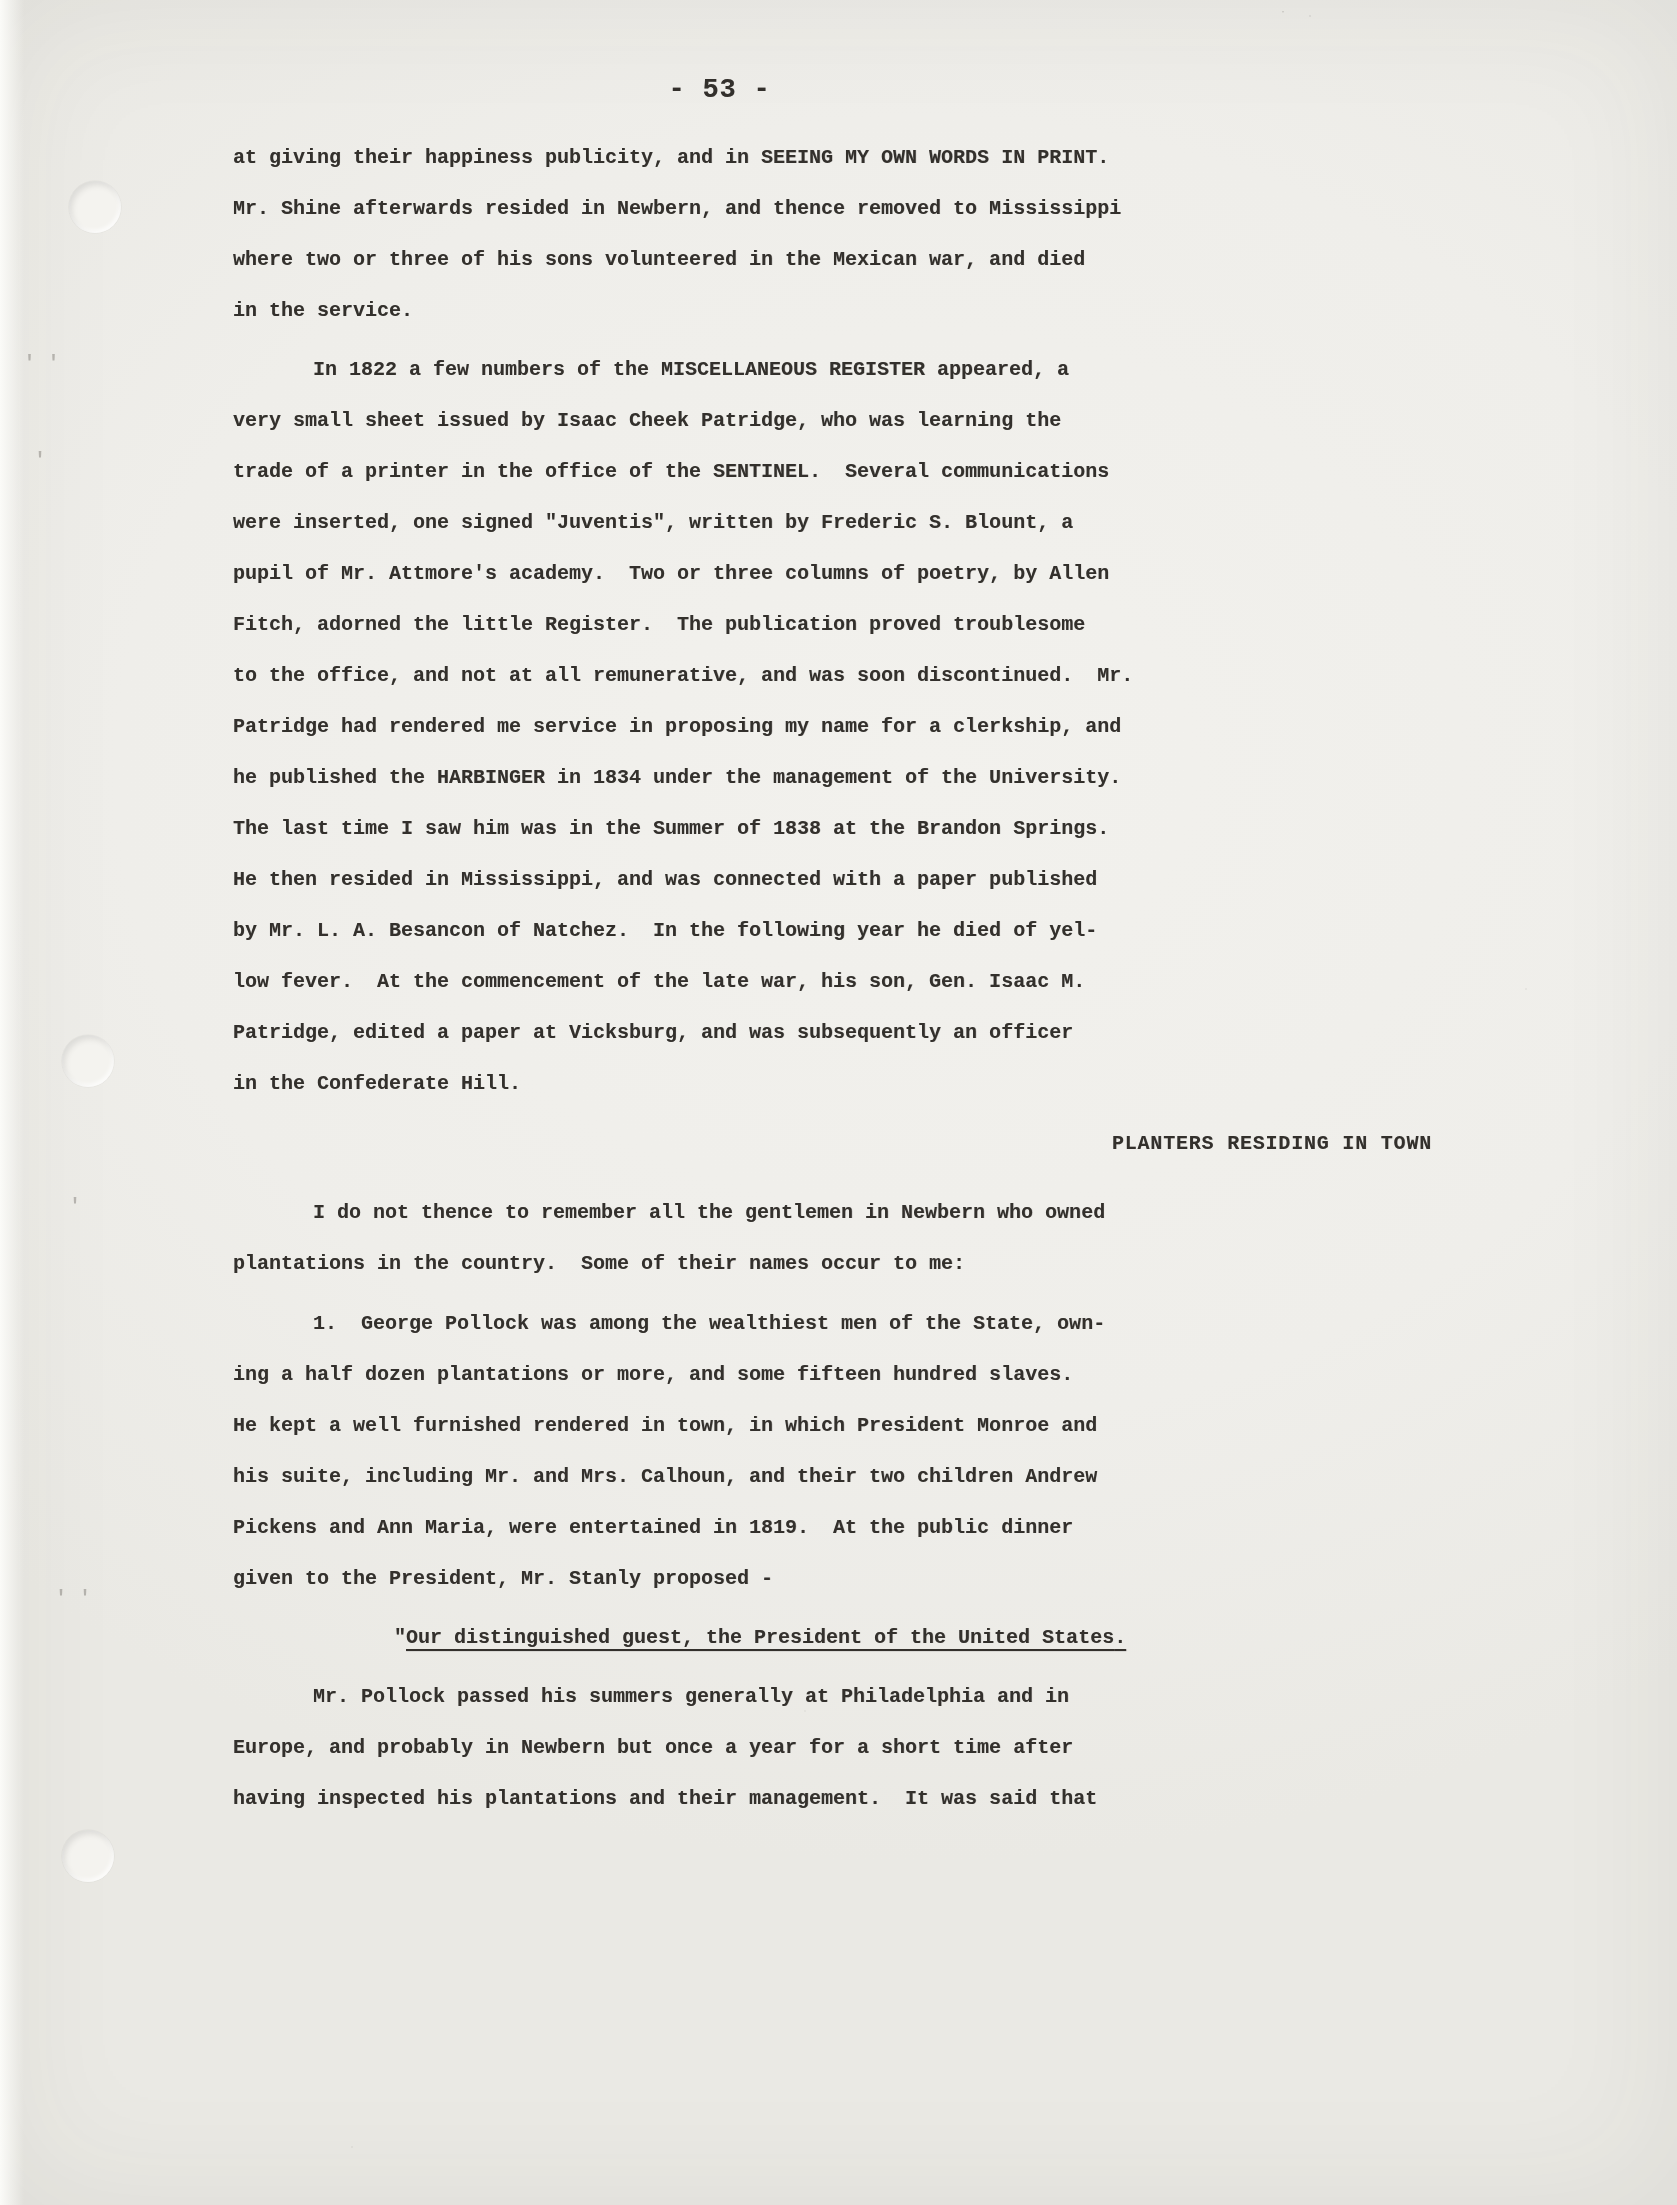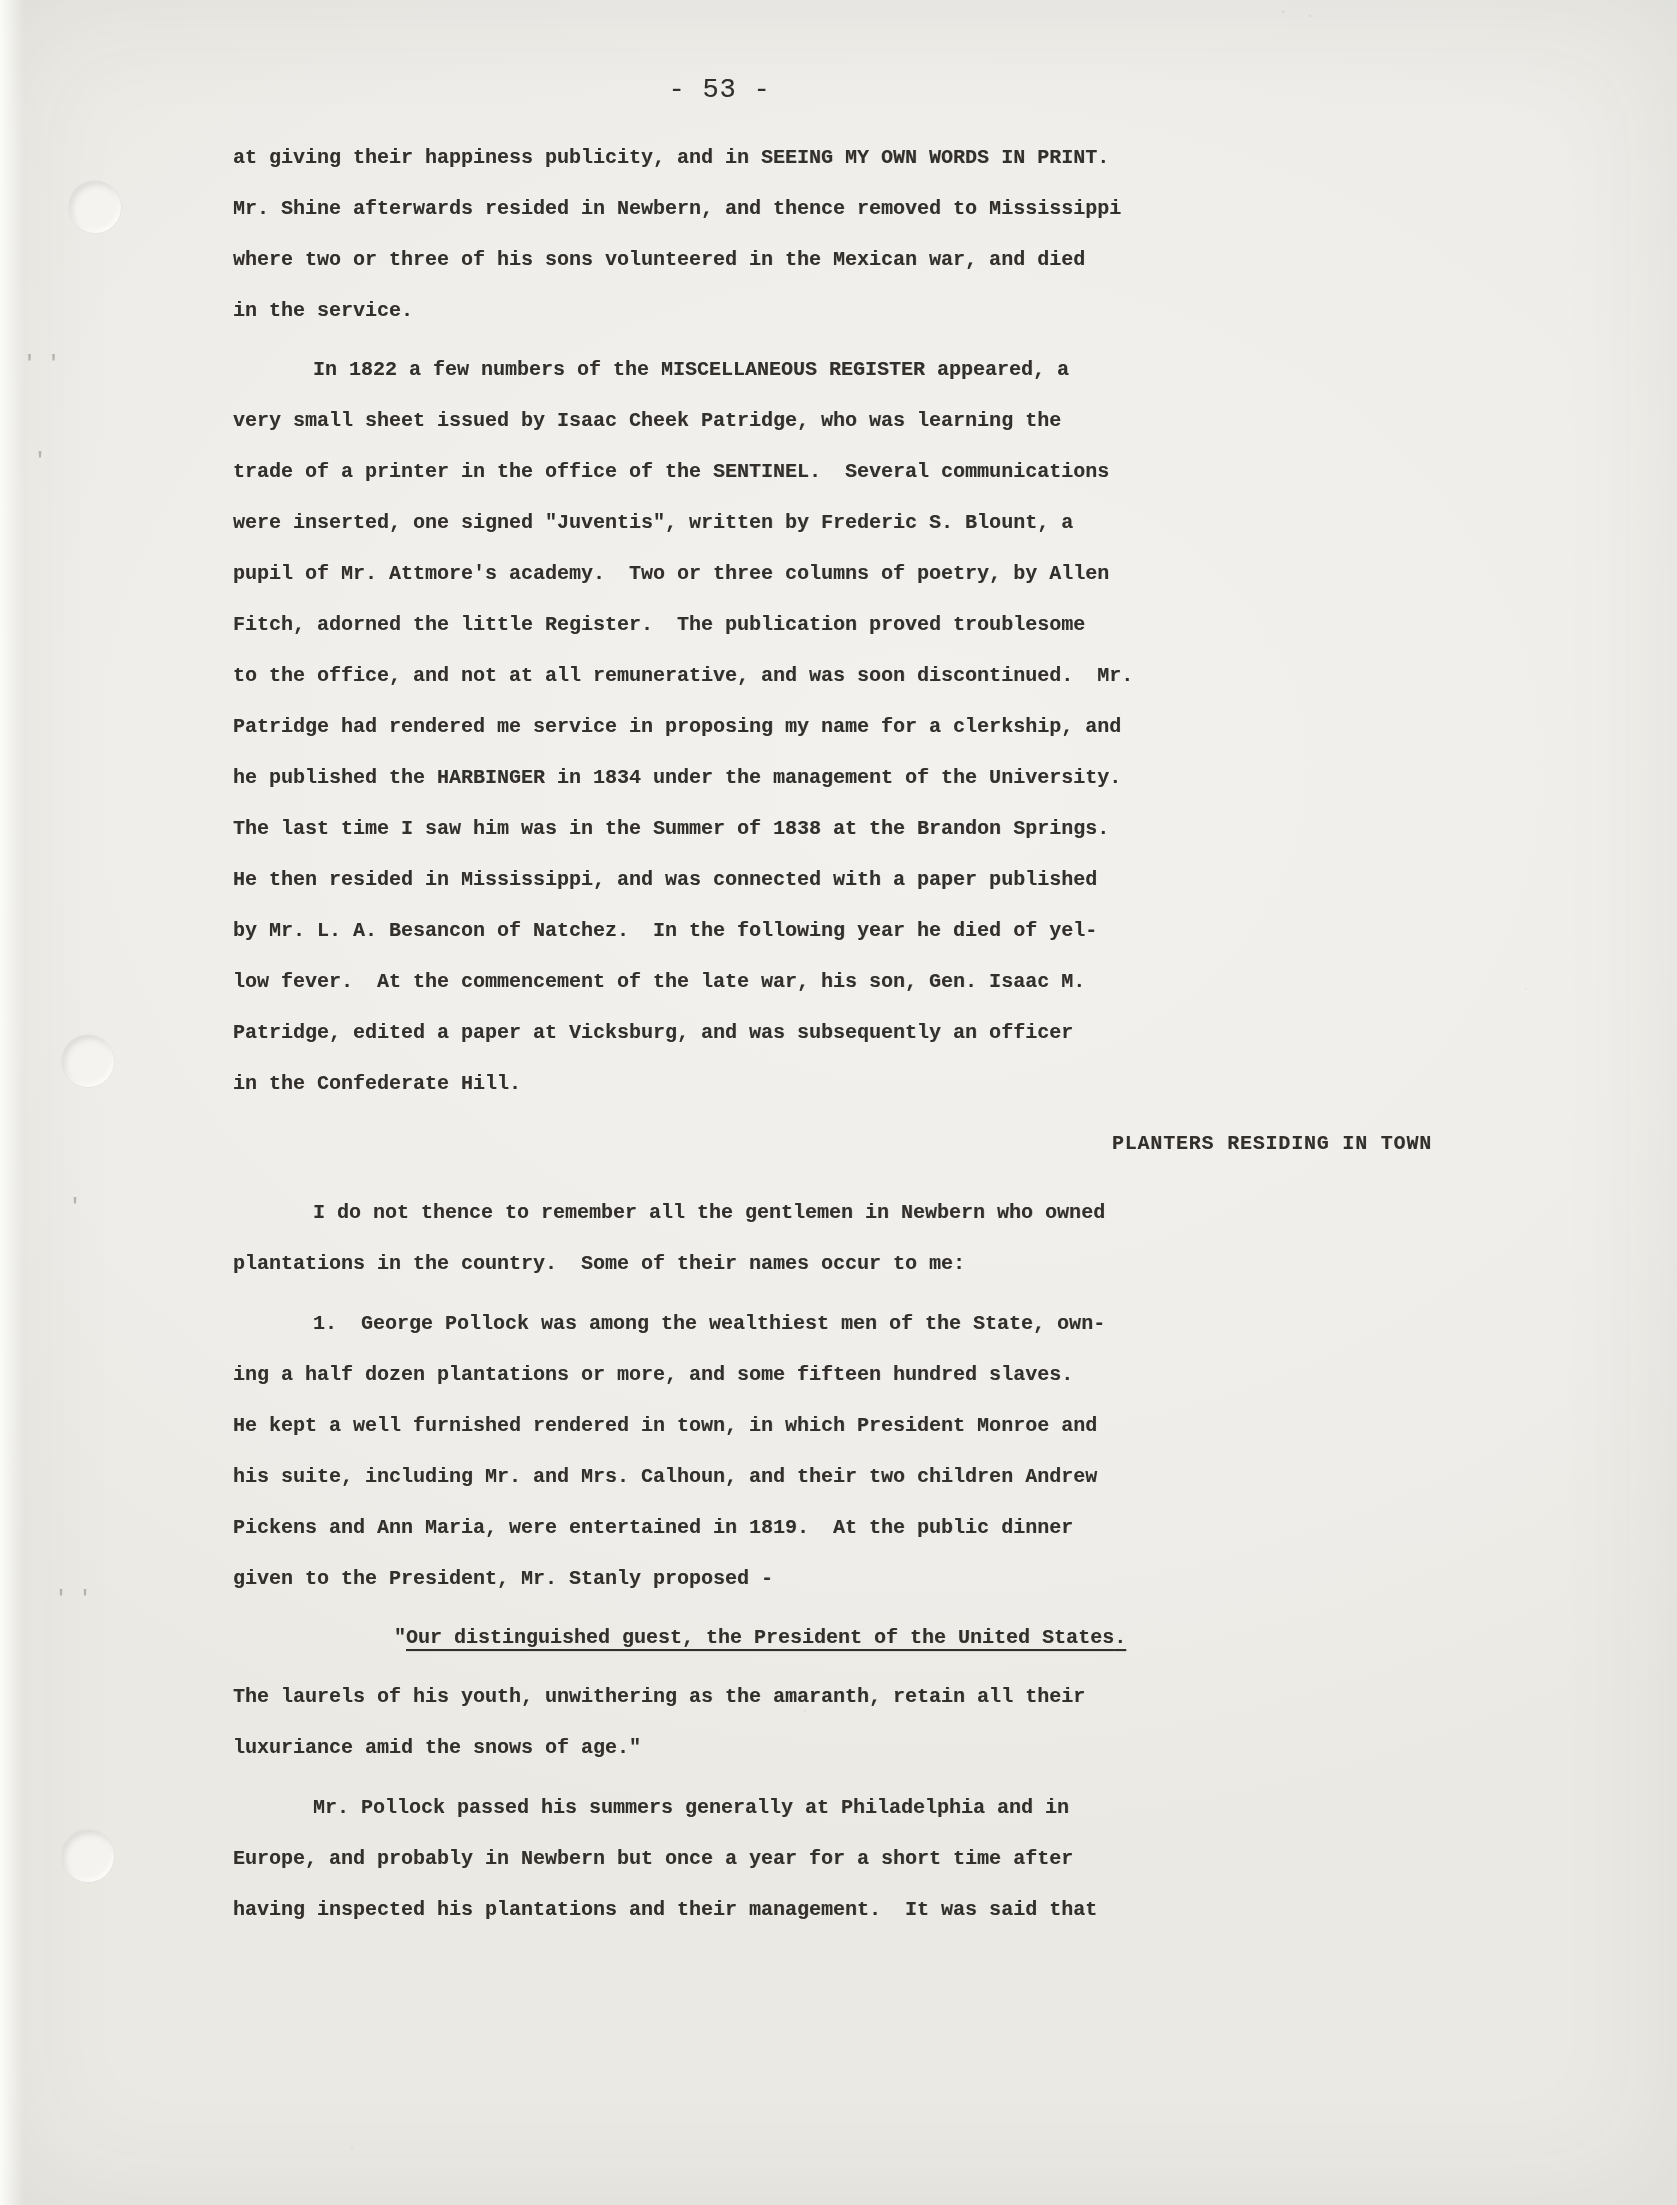--- a/index.html
+++ b/index.html
@@ -55,21 +55,21 @@
   .a3 { left: 69px;  top: 1195px; }
   .a4 { left: 55px;  top: 1587px; }
 
   .page-number {
     position: absolute;
     top: 75px;
     left: 233px;
     width: 973px;
     text-align: center;
     font-size: 27px;
-    font-weight: 400;
+    font-weight: 700;
     letter-spacing: 0.8px;
     text-shadow: 0.3px 0.3px 0.5px rgba(46,44,42,0.35);
   }
 
   .content {
     position: absolute;
     left: 233px;
     top: 132px;
     width: 1308px;
     font-size: 20px;
@@ -154,24 +154,20 @@
       <div class="line">He kept a well furnished rendered in town, in which President Monroe and</div>
       <div class="line">his suite, including Mr. and Mrs. Calhoun, and their two children Andrew</div>
       <div class="line">Pickens and Ann Maria, were entertained in 1819.  At the public dinner</div>
       <div class="line">given to the President, Mr. Stanly proposed -</div>
     </div>
 
     <div class="block">
       <div class="line quote-indent"><span>"</span><span class="u">Our distinguished guest, the President of the United States</span><span class="u">.</span></div>
     </div>
 
-    <div class="block">
-      <div class="line">The laurels of his youth, unwithering as the amaranth, retain all their</div>
-      <div class="line">luxuriance amid the snows of age."</div>
-    </div>
 
     <div class="block">
       <div class="line indent">Mr. Pollock passed his summers generally at Philadelphia and in</div>
       <div class="line">Europe, and probably in Newbern but once a year for a short time after</div>
       <div class="line">having inspected his plantations and their management.  It was said that</div>
     </div>
 
   </div>
 </div>
 

